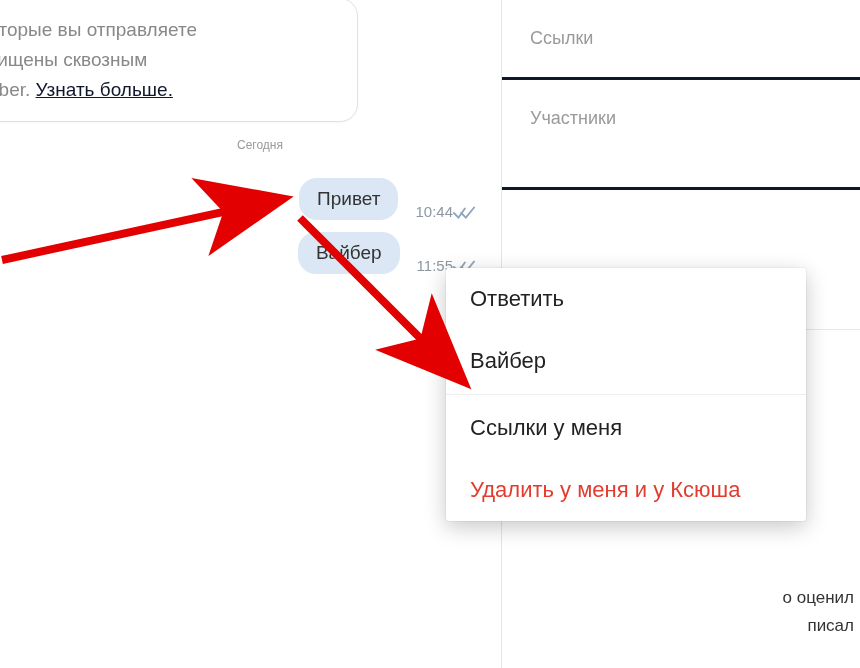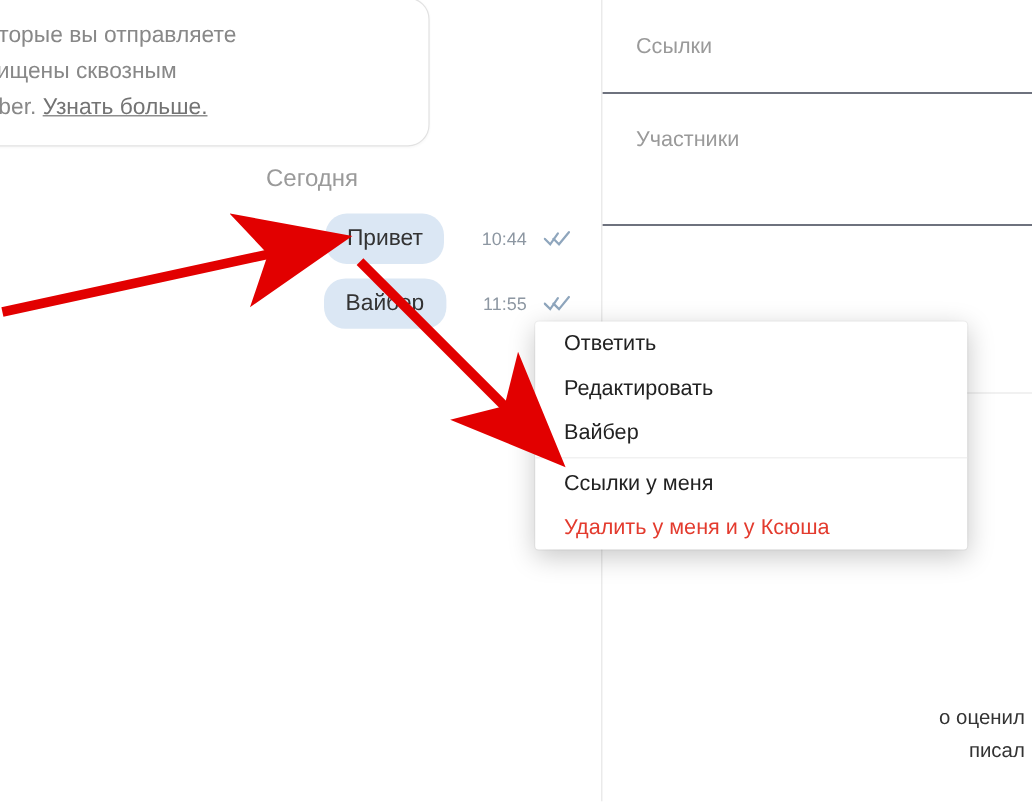--- a/index.html
+++ b/index.html
@@ -1,53 +1,53 @@
 <!DOCTYPE html>
 <html><head>
 <meta charset="utf-8">
 <style>
   * { box-sizing: border-box; margin: 0; padding: 0; }
   html, body { width: 860px; height: 668px; overflow: hidden; font-family: "Segoe UI", Arial, sans-serif; background: #fff; color: #333; }
   .app { display: flex; width: 100%; height: 100%; position: relative; }
   .chat-pane { flex: 1; position: relative; border-right: 1px solid #e5e5e5; }
   .side-pane { width: 358px; display: flex; flex-direction: column; }
-  .side-section { padding: 28px 28px; border-bottom: 1px solid #0f172a; color: #9a9a9a; font-size: 18px; }
+  .side-section { padding: 28px 28px; border-bottom: 3px solid #0f172a; color: #9a9a9a; font-size: 18px; }
   .side-section.tall { min-height: 110px; }
   .side-section.extra { min-height: 140px; border-bottom: 1px solid #e8e8e8; }
   .side-section.partial { padding-right: 0; }
   .partial-text { color: #333; font-size: 17px; line-height: 28px; text-align: right; padding-right: 6px; }
 
   .enc-bubble {
     position: absolute; top: -2px; left: -120px; width: 478px;
     background: #fff; border: 1px solid #e2e2e2; border-radius: 18px;
     padding: 16px 20px; font-size: 19px; line-height: 30px; color: #888;
     box-shadow: 0 1px 2px rgba(0,0,0,0.03);
   }
-  .enc-bubble .lm { text-decoration: underline; color: #737373; font-weight: 500; }
+  .enc-bubble .lm { text-decoration: underline; color: #0f172a; font-weight: 500; }
 
-  .date-sep { position: absolute; top: 138px; left: 0; right: 0; text-align: center; color: #9a9a9a; font-size: 20px; margin-left: 19px; }
+  .date-sep { position: absolute; top: 138px; left: 0; right: 0; text-align: center; color: #9a9a9a; font-size: 12px; margin-left: 19px; }
   .date-sep span { display: inline-block; padding: 0 10px; }
 
-  .msg-row { position: absolute; right: 26px; display: flex; align-items: center; gap: 14px; }
+  .msg-row { position: absolute; right: 26px; display: flex; align-items: flex-end; }
   .msg-row.r1 { top: 178px; }
   .msg-row.r2 { top: 232px; }
   .bubble {
     background: #dbe7f4; border-radius: 18px; padding: 10px 18px;
     font-size: 19px; color: #333;
   }
   .msg-time { color: #8d97a2; font-size: 15px; margin-left: 17px; }
   .checks { color: #8fa6bd; }
   .checks svg { width: 22px; height: 14px; display: block; }
 
   .ctx-menu {
     position: absolute; top: 268px; left: 446px; width: 360px;
     background: #fff; box-shadow: 0 6px 22px rgba(0,0,0,0.22), 0 0 0 1px rgba(0,0,0,0.04);
     border-radius: 3px; z-index: 20;
   }
-  .ctx-item { padding: 8px 24px; font-size: 18px; color: #222; cursor: pointer; }
+  .ctx-item { padding: 18px 24px; font-size: 22px; color: #222; cursor: pointer; }
   .ctx-sep { height: 1px; background: #eee; margin: 2px 0; }
   .ctx-item.danger { color: #e33b2e; }
 
   .arrow { position: absolute; z-index: 30; pointer-events: none; }
   .arrow svg { overflow: visible; }
 </style>
 </head>
 <body>
 
 <div class="app">
@@ -99,21 +99,20 @@
     <div class="side-section partial" style="flex:1; border-bottom:none; display:flex; align-items:flex-end; justify-content:flex-end;">
       <div class="partial-text">
         <span>о оценил</span><br>
         <span>писал</span>
       </div>
     </div>
   </div>
 
   <div class="ctx-menu">
     <div class="ctx-item">Ответить</div>
-    <div class="ctx-item">Редактировать</div>
     <div class="ctx-item">Вайбер</div>
     <div class="ctx-sep"></div>
     <div class="ctx-item">Ссылки у меня</div>
     <div class="ctx-item danger">Удалить у меня и у Ксюша</div>
   </div>
 
   <div class="arrow" style="left:0; top:190px; width:300px; height:80px;">
     <svg width="300" height="80">
       <defs>
         <marker id="ah1" markerWidth="14" markerHeight="14" refX="10" refY="5" orient="auto">

